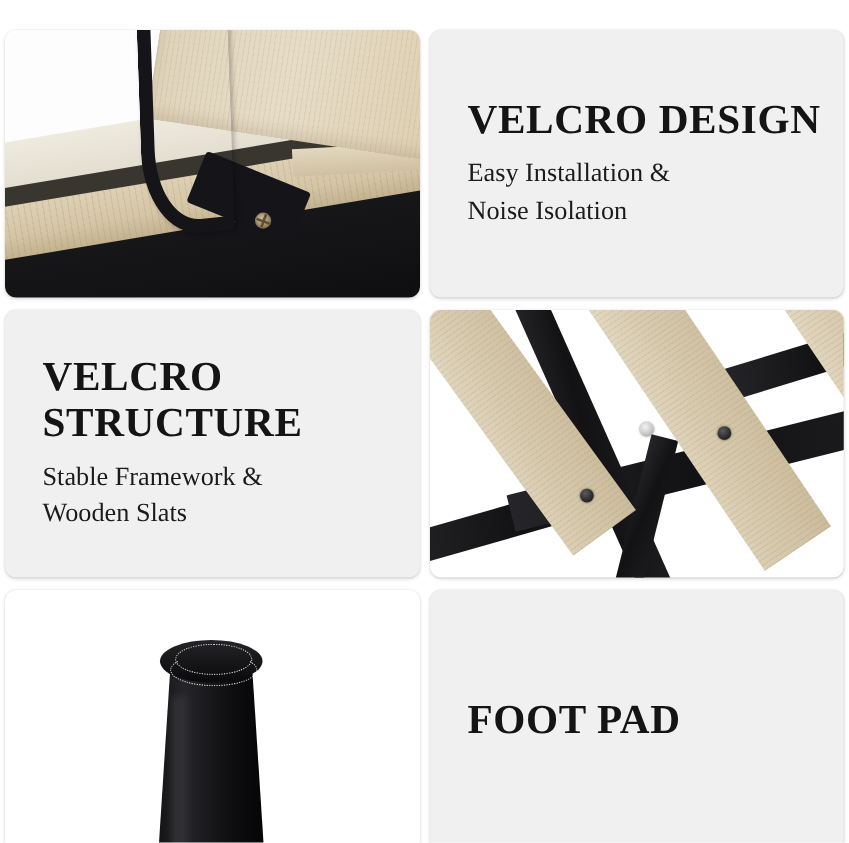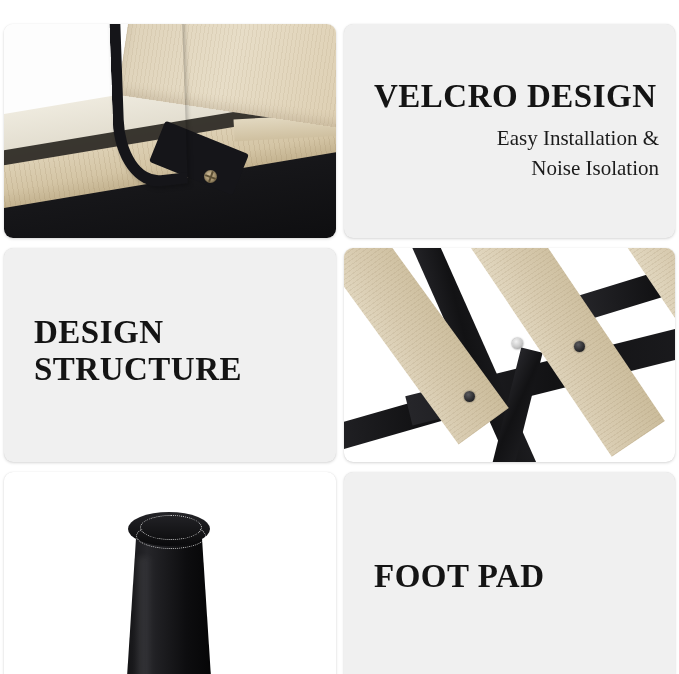--- a/index.html
+++ b/index.html
@@ -55,21 +55,20 @@
     margin: 0 0 9px 0;
     white-space: pre-line;
   }
   .feature-sub {
     font-size: 21px;
     font-weight: 400;
     color: #1b1b1b;
     line-height: 1.42;
     margin: 0;
     white-space: pre-line;
-    text-align: right;
   }
 
   
   .ph-velcro { background:#ffffff; }
   .ph-velcro .bg-white { position:absolute; inset:0; background:#fdfdfd; }
   
   .v-slat-top {
     position: absolute;
     left: 130px; top: -40px; width: 320px; height: 112px;
     background: linear-gradient(100deg,#ded2b9 0%,#e7ddc7 35%,#ded0b4 70%,#d2c4a6 100%);
@@ -217,22 +216,24 @@
     <div class="v-screw"></div>
   </div>
 
   <div class="panel textpanel row1 colR">
     <h2 class="feature-title">VELCRO DESIGN</h2>
     <p class="feature-sub">Easy Installation &amp;
 Noise Isolation</p>
   </div>
 
   <div class="panel textpanel row2 colL">
-    <h2 class="feature-title">DESIGN
+    <h2 class="feature-title">VELCRO
 STRUCTURE</h2>
+    <p class="feature-sub">Stable Framework &amp;
+Wooden Slats</p>
   </div>
 
   <div class="panel photo ph-struct row2 colR">
 
     <div class="s-beam" style="left:-40px; top:150px; width:250px; height:26px; transform:rotate(-16deg);"></div>
     <div class="s-beam" style="left:60px; top:108px; width:330px; height:30px; transform:rotate(-14deg);"></div>
     <div class="s-beam" style="left:230px; top:22px; width:180px; height:26px; transform:rotate(-17deg);"></div>
     <div class="s-beam" style="left:55px; top:-30px; width:26px; height:300px; transform:rotate(-24deg); transform-origin:top left;"></div>
     <div class="s-beam" style="left:160px; top:100px; width:22px; height:140px; transform:rotate(14deg);"></div>
 

